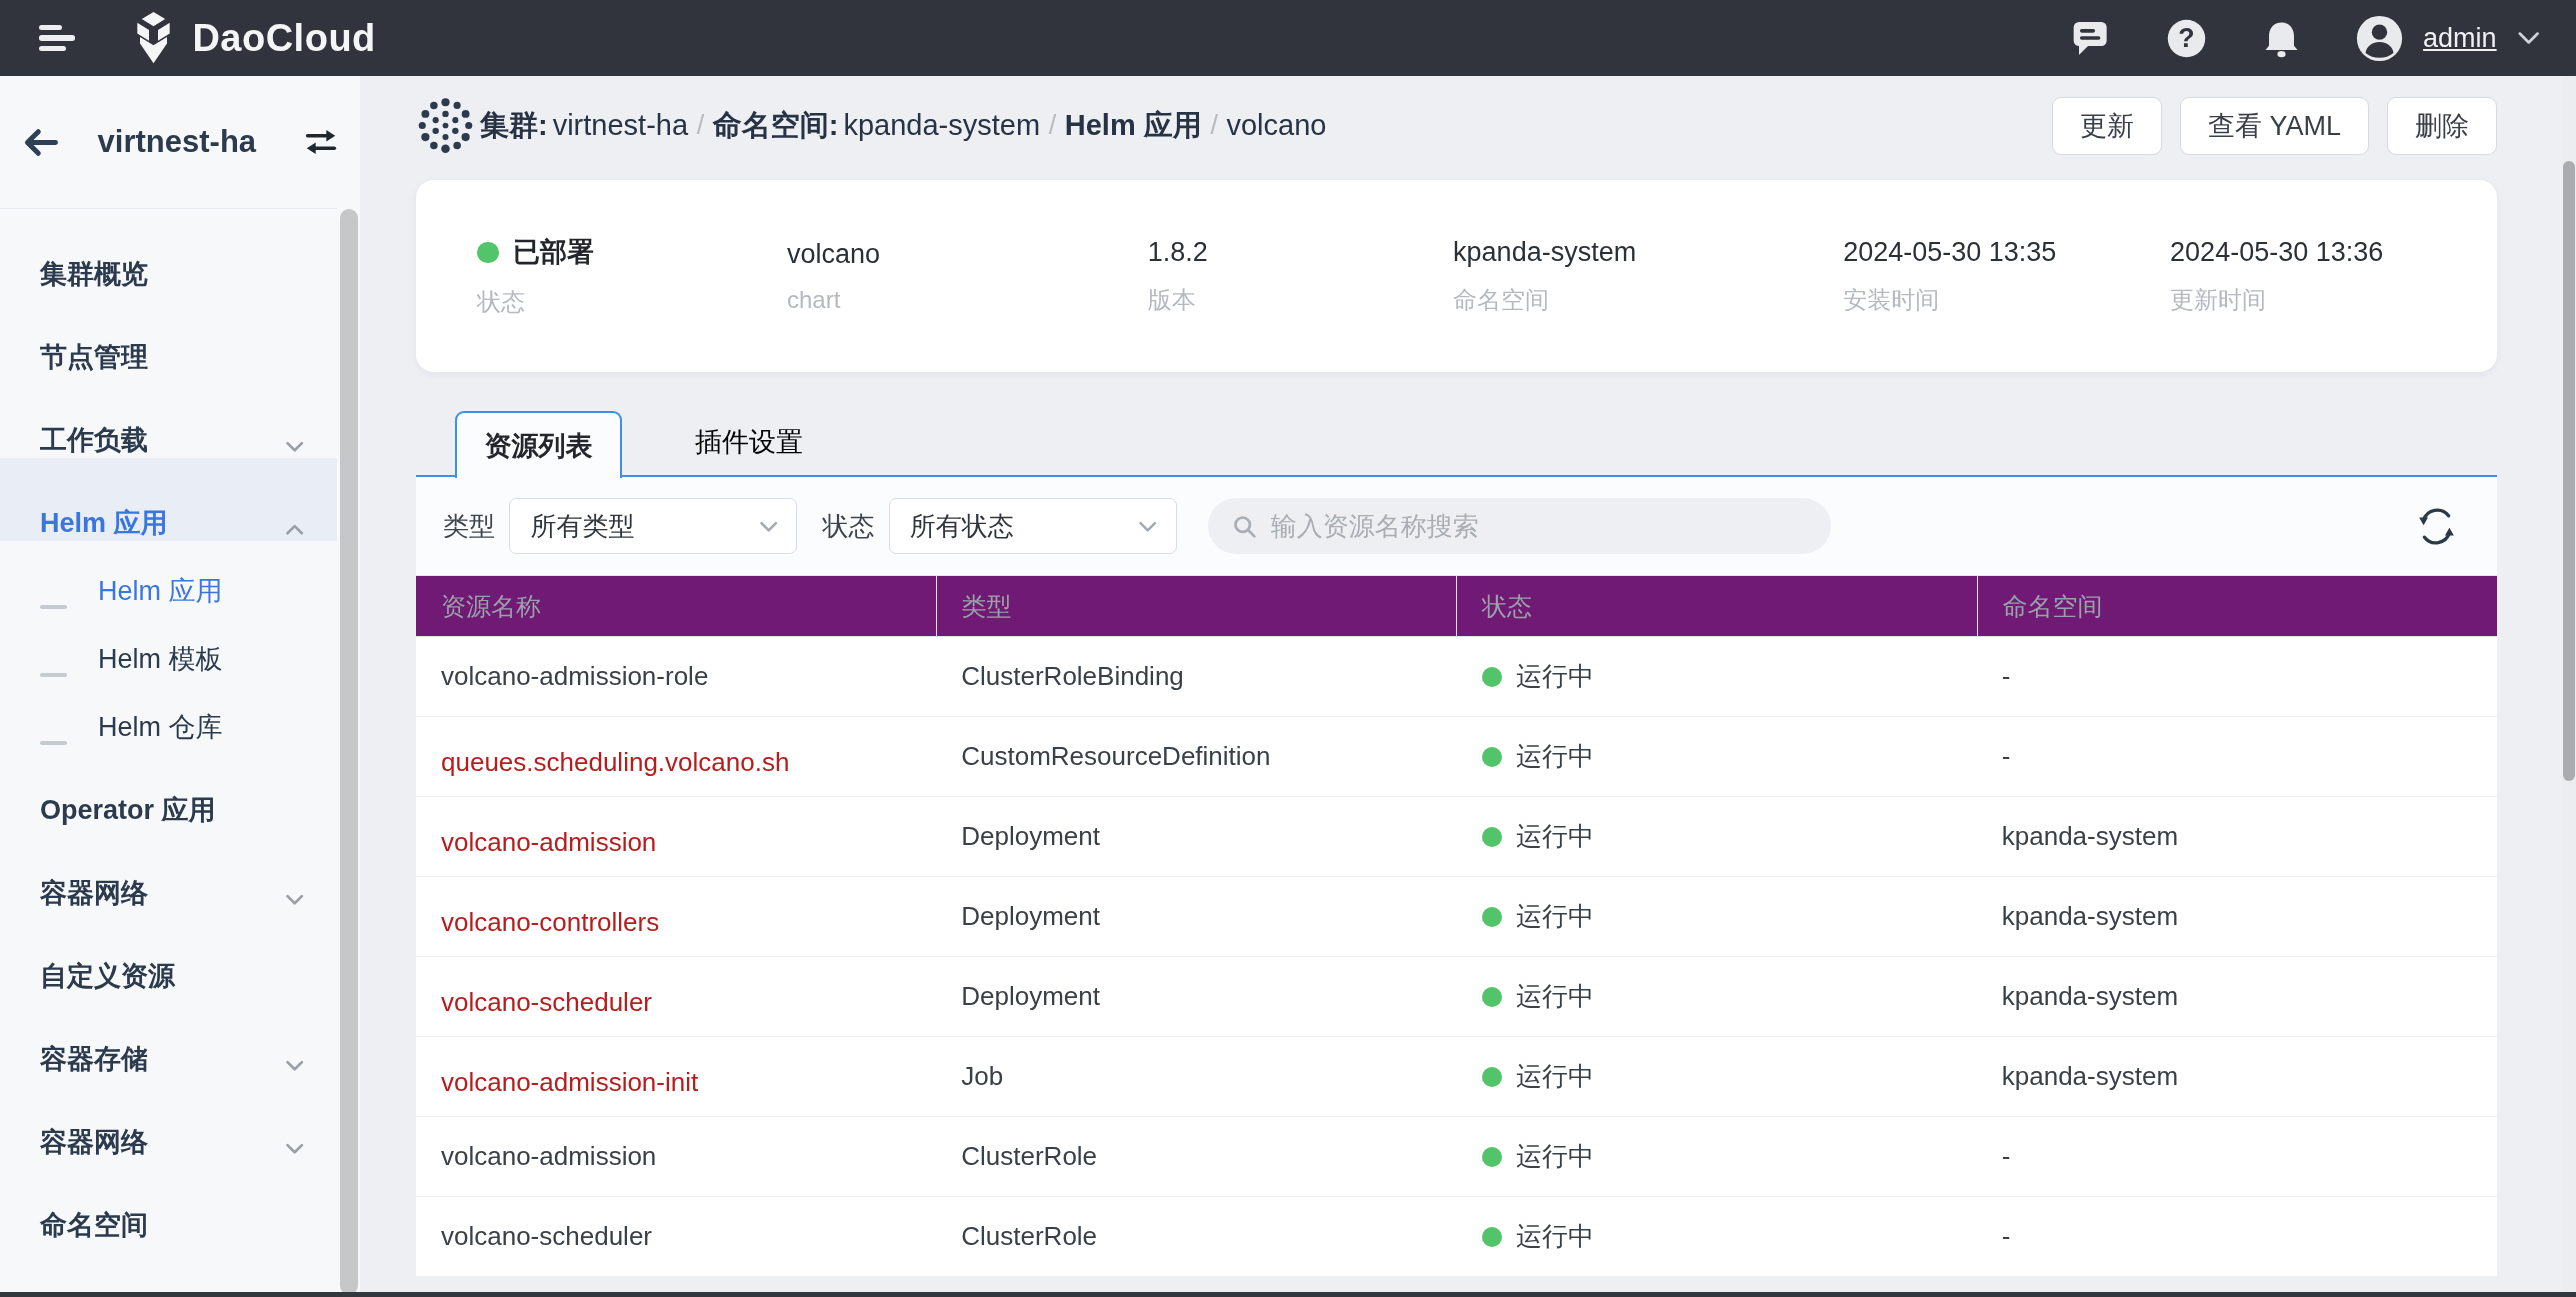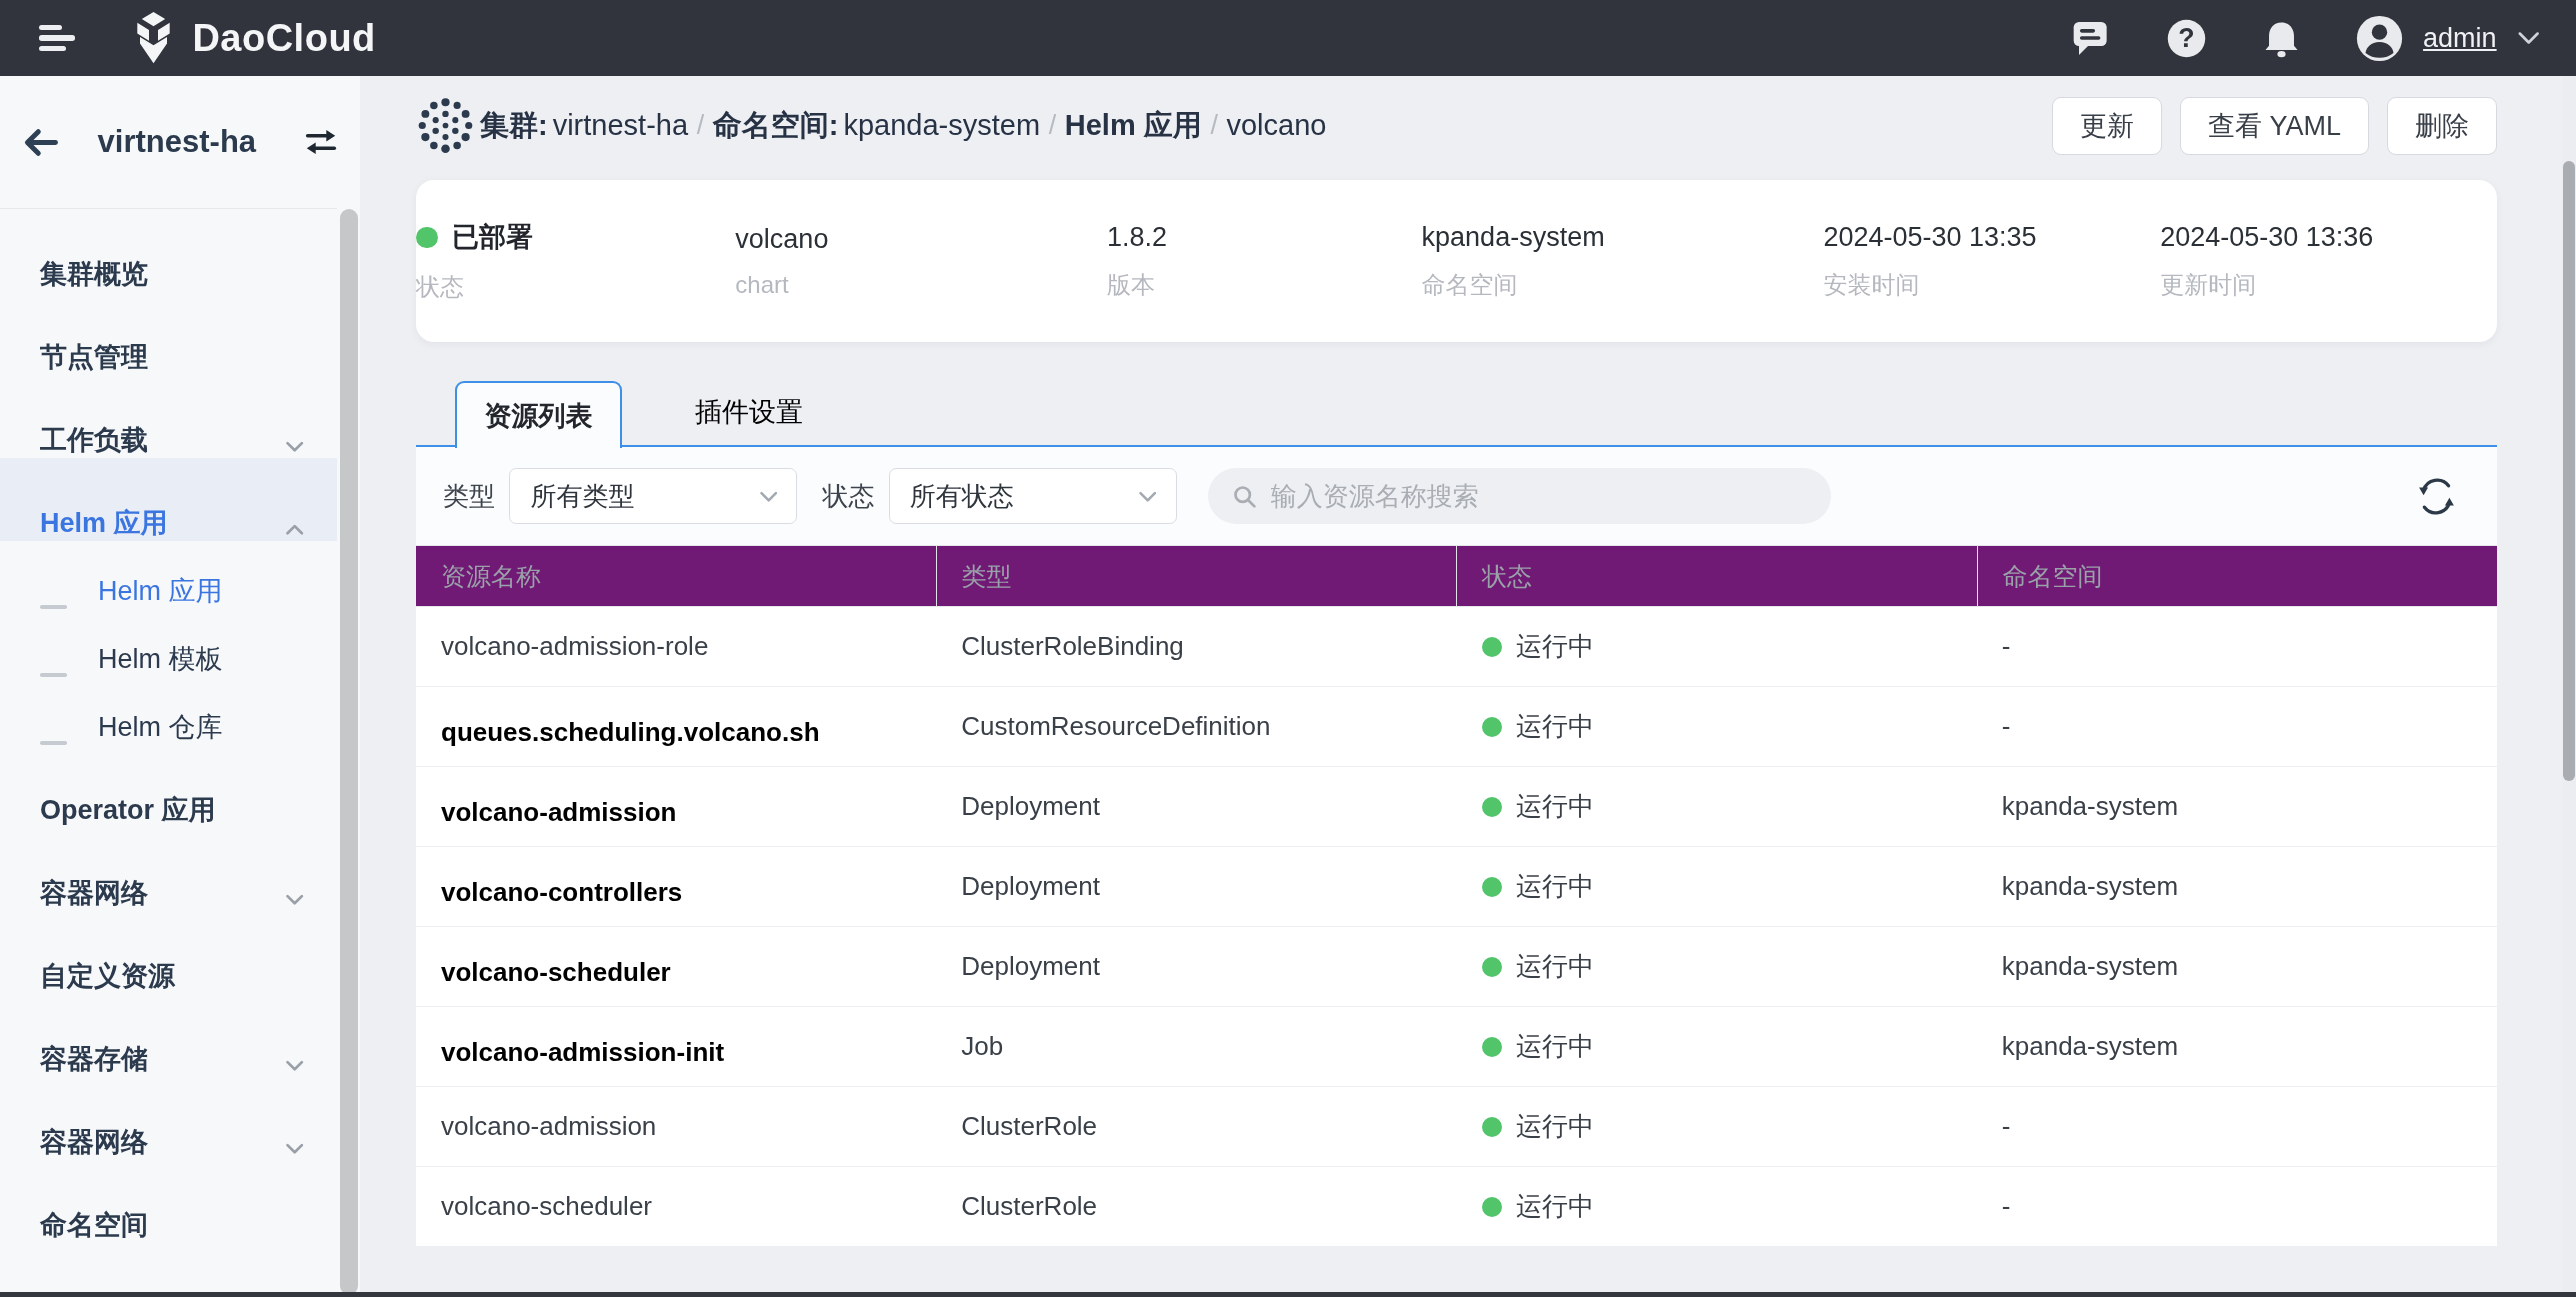--- a/index.html
+++ b/index.html
@@ -45,21 +45,21 @@
   .header-row { margin-top:18px; height:63px; display:flex; align-items:center; }
   .breadcrumb { display:flex; align-items:center; gap:5px; font-size:29px; color:#273345; }
   .crumb { color:#273345; }
   .crumb.bold { font-weight:700; }
   .crumb.sep { color:#b6bac1; font-size:27px; margin:0 3.6px; }
   .actions { margin-left:auto; display:flex; gap:18px; }
   .btn { height:58px; padding:0 27px; font-size:27px; color:#393f48; background:#ffffff; border:1.8px solid #d6d9df; border-radius:9px; display:flex; align-items:center; cursor:pointer; }
 
   .section-title { margin-top:40px; font-size:29px; font-weight:700; color:#22262c; line-height:34px; }
 
-  .info-card { margin-top:23.4px; height:162px; background:#fff; border-radius:18px; box-shadow:0 2.7px 9px rgba(31,45,61,.05); display:flex; align-items:center; }
+  .info-card { margin-top:23.4px; height:192px; background:#fff; border-radius:18px; box-shadow:0 2.7px 9px rgba(31,45,61,.05); display:flex; align-items:center; padding-left:61px; }
   .field { display:flex; flex-direction:column; gap:16px; }
   .field-value { font-size:27px; color:#2b3036; font-weight:500; display:flex; align-items:center; gap:14.4px; }
   .field-value.status { font-weight:600; color:#22262c; }
   .field-label { font-size:24px; color:#b5b9bf; }
   .dot { width:21.6px; height:21.6px; border-radius:50%; background:#52c46a; flex:none; }
 
   .tabs { margin-top:36px; height:69px; display:flex; align-items:flex-end; border-bottom:2.7px solid #3d8fe8; }
   .tab { display:flex; align-items:center; justify-content:center; font-size:27px; cursor:pointer; }
   .tab.active { margin-left:39px; width:167px; height:67px; background:#fbfcfd; border:2.7px solid #3d8fe8; border-bottom:none; border-radius:9px 9px 0 0; margin-bottom:-2.7px; font-weight:700; color:#23272d; }
   .tab.inactive { width:207px; height:67px; color:#000000; margin-left:23.4px; }
@@ -75,21 +75,21 @@
   .search-box input::placeholder { color:#a9adb4; }
   .refresh { margin-left:auto; margin-right:40px; cursor:pointer; display:flex; }
 
   .table { margin-top:20px; }
   .thead { display:flex; height:62px; background:#701a75; border-top:0.9px solid #e3e6ea; border-bottom:0.9px solid #e3e6ea; }
   .th { flex:1; display:flex; align-items:center; padding-left:25px; font-size:25px; color:#9aa1a9; }
   .th + .th { border-left:0.9px solid #e0e3e8; }
   .trow { display:flex; height:80px; background:#fff; border-bottom:0.9px solid #edeff2; align-items:center; }
   .td { flex:1; padding-left:25px; font-size:26px; color:#3a4048; display:flex; align-items:center; gap:14.4px; overflow:hidden; white-space:nowrap; }
   .td .dot { width:20px; height:20px; }
-  .td.bold { font-weight:700; color:#000000;margin-top:12px; }
+  .td.bold { font-weight:400; color:#b91c1c;margin-top:12px; }
 
   .page-scroll-track { position:absolute; right:0; top:76px; width:14.4px; height:1221px; background:#ecedf0; }
   .page-scroll-thumb { position:absolute; right:0.9px; top:85px; width:11.7px; height:620px; border-radius:6.3px; background:#a9acb1; }
   .bottom-strip { position:absolute; left:0; bottom:0; width:100%; height:5.4px; background:#34373e; z-index:20; }
 
   svg { display:block; }
 </style>
 </head>
 <body>
 

